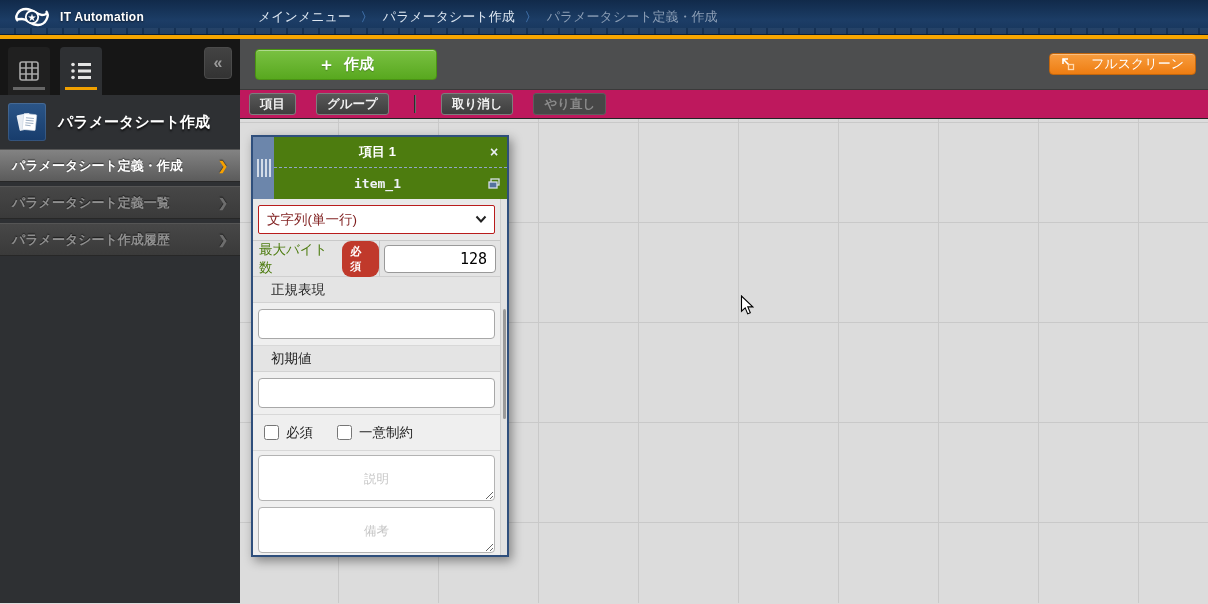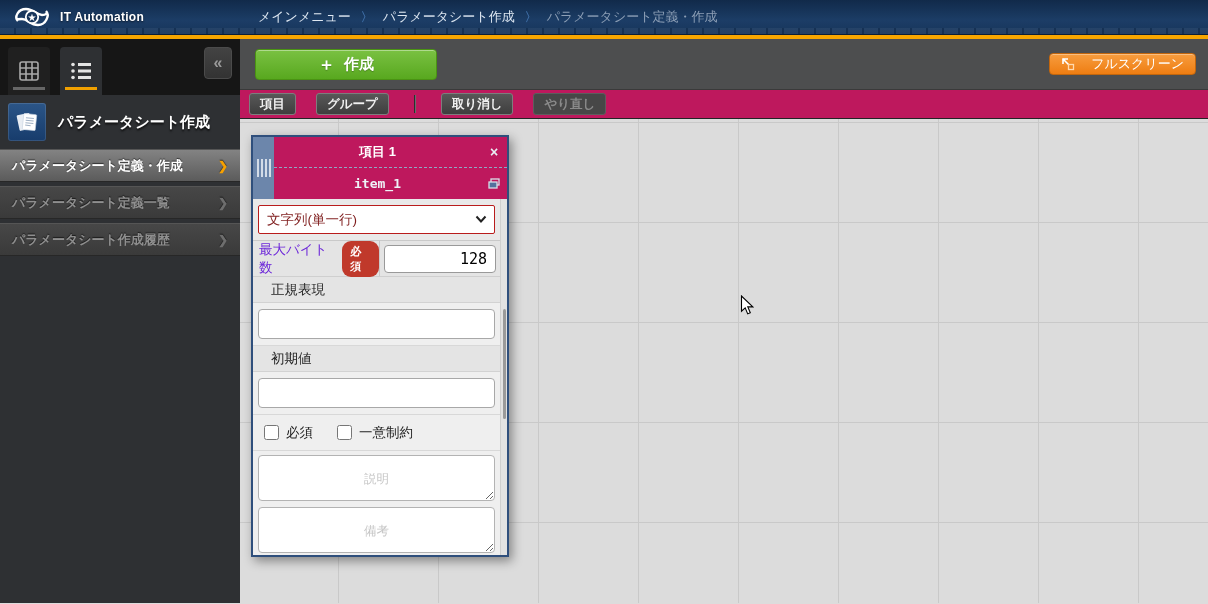--- a/index.html
+++ b/index.html
@@ -69,21 +69,21 @@
 
   
   .canvas { flex:1; position:relative; background-color:#dcdcdc;
             background-image:linear-gradient(#c9c9c9 1px, transparent 1px),
                              linear-gradient(90deg,#c9c9c9 1px, transparent 1px);
             background-size:100px 100px; background-position:-2px 3px; }
 
   
   .dlg { position:absolute; left:11px; top:16px; width:258px; border:2px solid #2f4f7c;
          background:#efefef; box-shadow:3px 4px 10px rgba(0,0,0,.4); }
-  .dlg-head { height:62px; background:#be185d; display:flex; }
+  .dlg-head { height:62px; background:#4d7c0f; display:flex; }
   .grip { width:21px; background:#6c86ab; display:flex; align-items:center; justify-content:center; gap:2px; cursor:move; }
   .grip i { width:2px; height:18px; background:#d3dce8; }
   .head-main { flex:1; display:flex; flex-direction:column; }
   .head-row1 { height:31px; display:flex; align-items:center; border-bottom:1px dashed #90a6c4; }
   .head-row2 { height:30px; display:flex; align-items:center; }
   .dlg-title { flex:1; text-align:center; color:#fff; font-size:13px; font-weight:bold; }
   .dlg-name { flex:1; text-align:center; color:#eef2f7; font-size:13px; font-weight:bold;
               font-family:"DejaVu Sans Mono", monospace; }
   .hbtn { width:26px; display:flex; align-items:center; justify-content:center; cursor:pointer; }
   .close-x { color:#e9eef4; font-size:14px; font-weight:bold; }
@@ -93,21 +93,21 @@
 
   .row-select { padding:6px 5px; background:#e9e9e9; border-bottom:1px solid #c9c9c9; }
   .selwrap { position:relative; }
   .selwrap select { width:100%; height:29px; border:1px solid #b91c1c; border-radius:2px; background:#fff;
                     font-size:13.5px; padding:0 8px; appearance:none; -webkit-appearance:none;
                     font-family:"Liberation Sans", sans-serif; color:#7f1d1d; }
   .selwrap .chevron { position:absolute; right:8px; top:9px; pointer-events:none; }
 
   .row-kv { height:36px; display:flex; align-items:center; background:#e4e4e4;
             border-bottom:1px solid #cfcfcf; padding-left:6px; }
-  .kv-label { font-size:13.5px; color:#6d28d9; }
+  .kv-label { font-size:13.5px; color:#4d7c0f; }
   .badge { background:#c0392b; color:#fff; font-size:11px; font-weight:bold; padding:3px 8px;
            border-radius:9px; margin-left:6px; }
   .num-cell { margin-left:auto; height:100%; border-left:1px solid #c9c9c9; display:flex;
               align-items:center; padding:0 4px; }
   .num-cell input { width:112px; height:28px; border:1px solid #999; border-radius:4px; background:#fff;
               text-align:right; font-size:15px; padding-right:8px; font-family:"DejaVu Sans Mono", monospace; }
 
   .row-label { height:26px; display:flex; align-items:center; padding-left:18px; background:#e4e4e4;
                border-bottom:1px solid #d2d2d2; font-size:13.5px; color:#222; }
   .row-input { padding:6px 5px; background:#efefef; border-bottom:1px solid #d8d8d8; }

